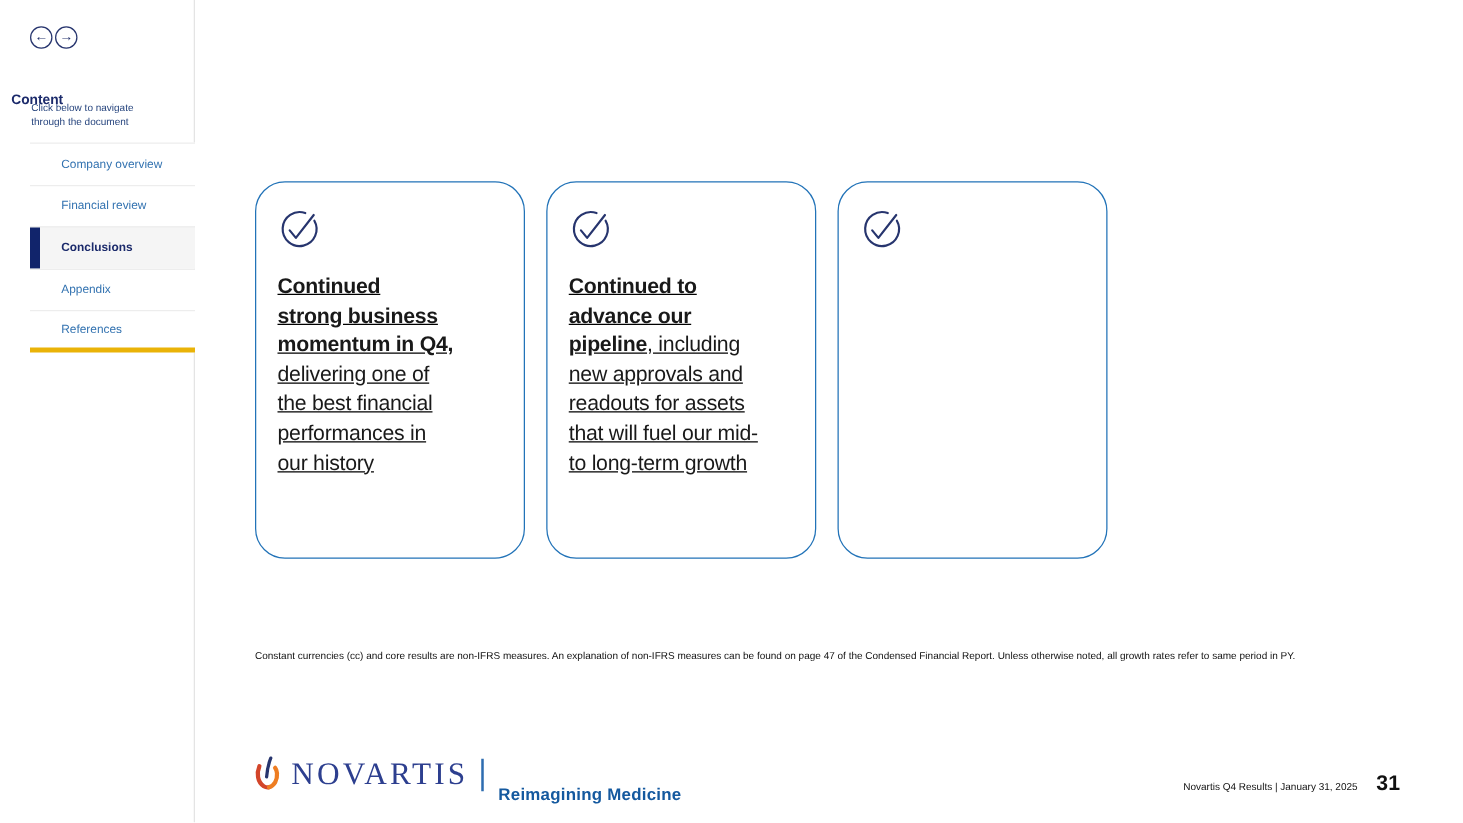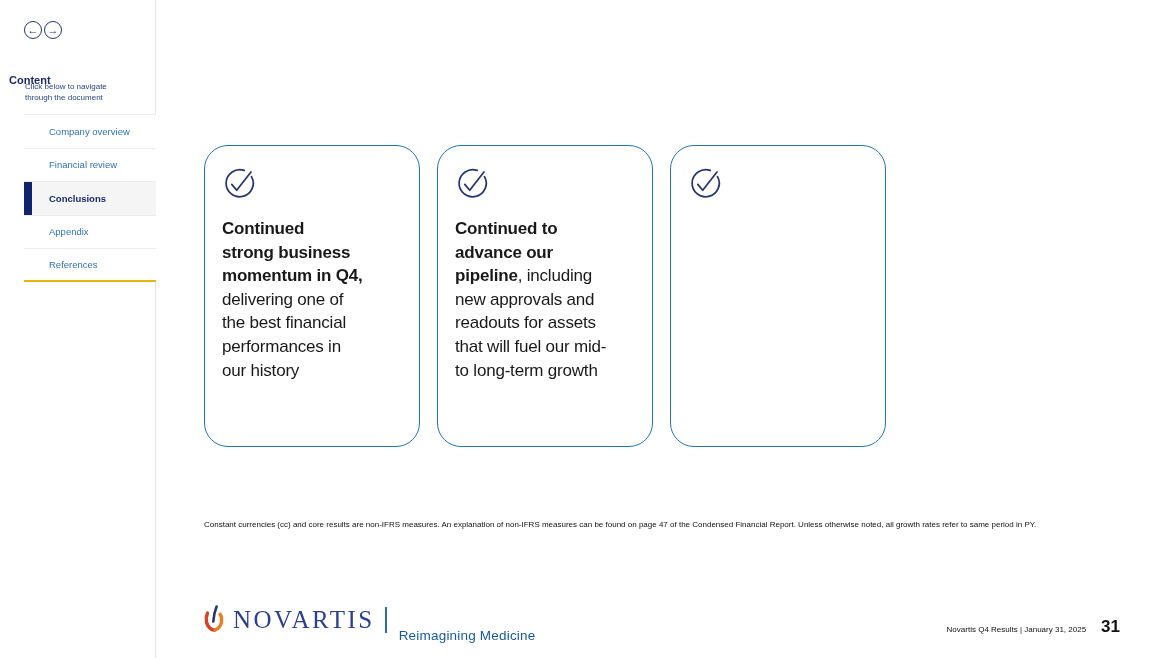--- a/index.html
+++ b/index.html
@@ -15,47 +15,47 @@
     display: flex; align-items: center; justify-content: center;
     font-size: 11px; color: #27356e; cursor: pointer; background: #fff; line-height: 1; }
   .content-title { position: absolute; left: 9px; top: 66px; font-size: 11px;
     font-weight: bold; color: #1b2a6b; margin-top: 8px; }
   .content-subtitle { position: absolute; left: 25px; top: 82px; font-size: 8px;
     line-height: 10.5px; color: #27457e; white-space: pre-line; }
   .nav-list { position: absolute; left: 0; top: 114px; width: 156px; padding-left: 24px; }
   .nav-item { position: relative; height: 33.5px; display: flex; align-items: center;
     padding-left: 25px; border-top: 1px solid #ededed; cursor: pointer;
     font-size: 9.5px; color: #3272b0; background: #fff; }
-  .nav-item:last-child { border-bottom: 2px solid #eab308; }
+  .nav-item:last-child { border-bottom: 4px solid #eab308; }
   .nav-item.active { background: #f5f5f5; color: #1b2a6b; font-weight: bold; }
   .nav-item.active::before { content: ""; position: absolute; left: 0; top: 0;
     width: 8px; height: 100%; background: #11246b; }
 
   
   .cards { position: absolute; left: 204px; top: 145px; display: grid;
     grid-template-columns: repeat(4, 216px); gap: 17px; }
   .card { height: 302px; border: 1.5px solid #2273b8; border-radius: 24px;
-    background: #fff; padding: 19px 17px; }
+    background: #fff; padding: 19px 17px; text-decoration: underline; }
   .check-icon { width: 37px; height: 37px; display: block; }
   .card-text { margin-top: 15px; font-size: 17px; line-height: 23.6px; color: #191919;
     white-space: pre-line; letter-spacing: -0.2px; }
   .card-text .b { font-weight: bold; }
 
   
   .footnote { position: absolute; left: 204px; top: 520px; width: 900px;
     font-size: 8px; color: #111; }
 
   
   .brandbar { position: absolute; left: 202px; top: 602px; display: flex;
     align-items: center; height: 36px; }
   .flame { width: 24px; height: 32px; margin-right: 7px; }
   .wordmark { font-family: "Liberation Serif", serif; font-size: 25px; color: #2d3f8f;
     letter-spacing: 2.5px; font-weight: 500; }
   .brand-divider { width: 2px; height: 26px; background: #2d6cb0; margin: 0 12px 0 10px; }
-  .tagline { font-size: 13.5px; font-weight: normal; color: #15599f; letter-spacing: 0.2px; margin-top: 30px; }
+  .tagline { font-size: 13.5px; font-weight: bold; color: #15599f; letter-spacing: 0.2px; margin-top: 30px; }
 
   .page-footer { position: absolute; right: 50px; top: 617px; display: flex;
     align-items: baseline; gap: 15px; }
   .doc-info { font-size: 8px; color: #111; }
   .page-num { font-size: 17px; font-weight: bold; color: #111; }
 </style>
 </head>
 <body>
 
 <div class="stage">

